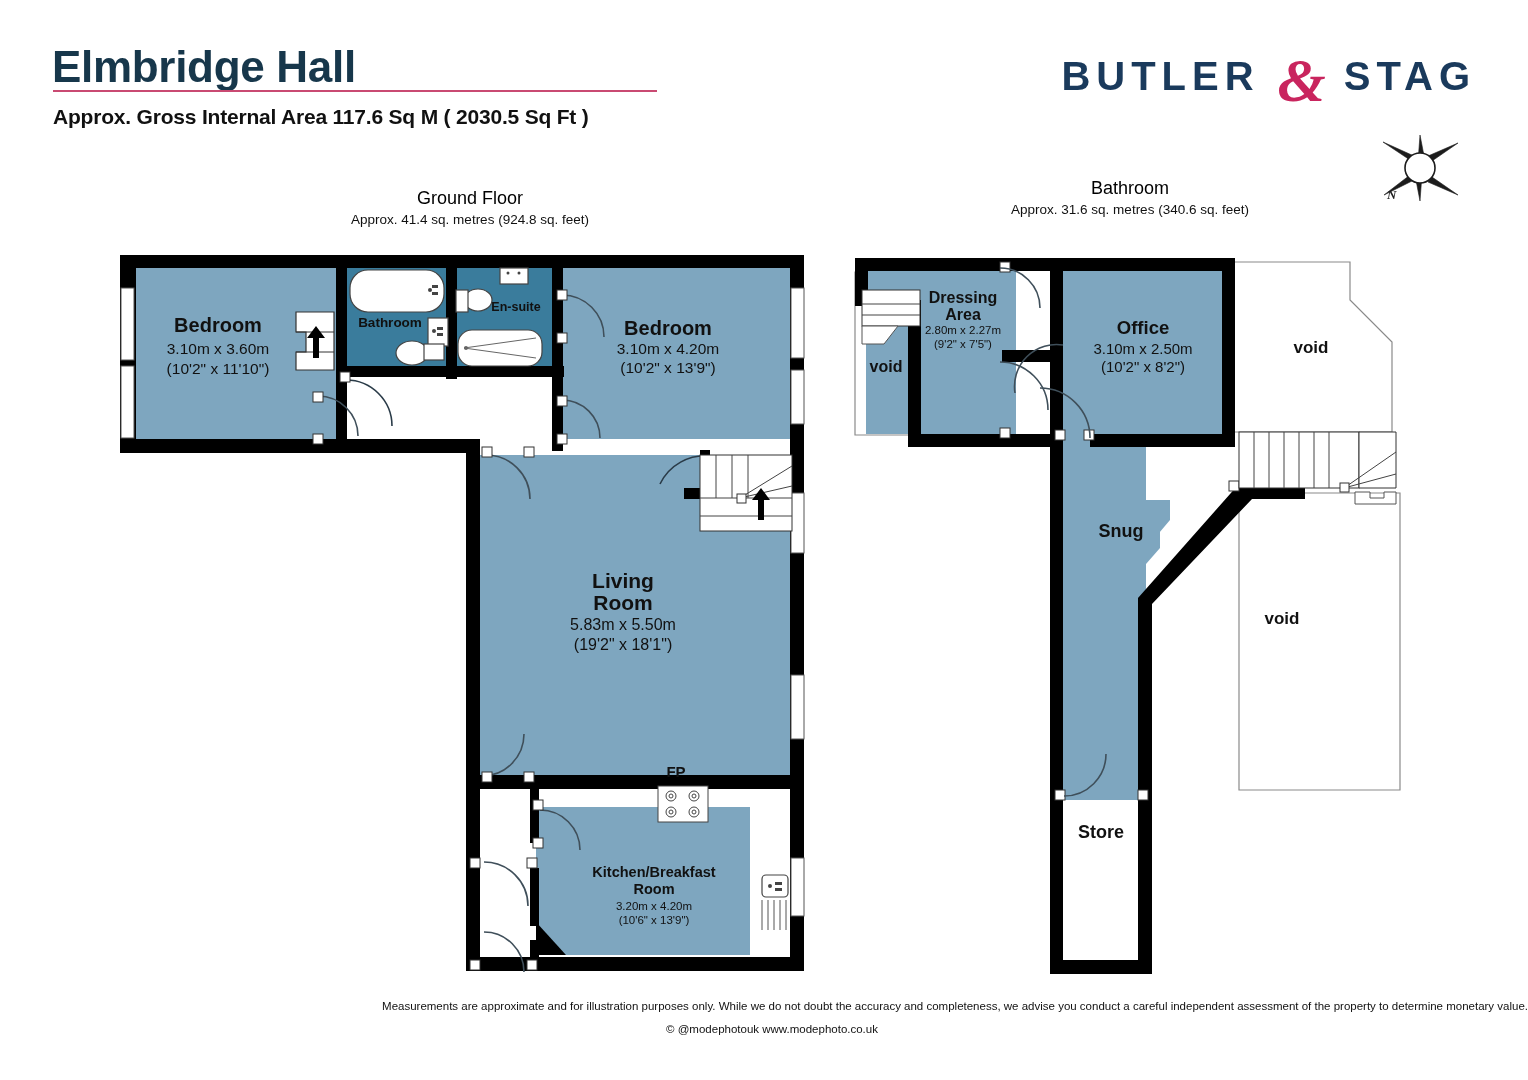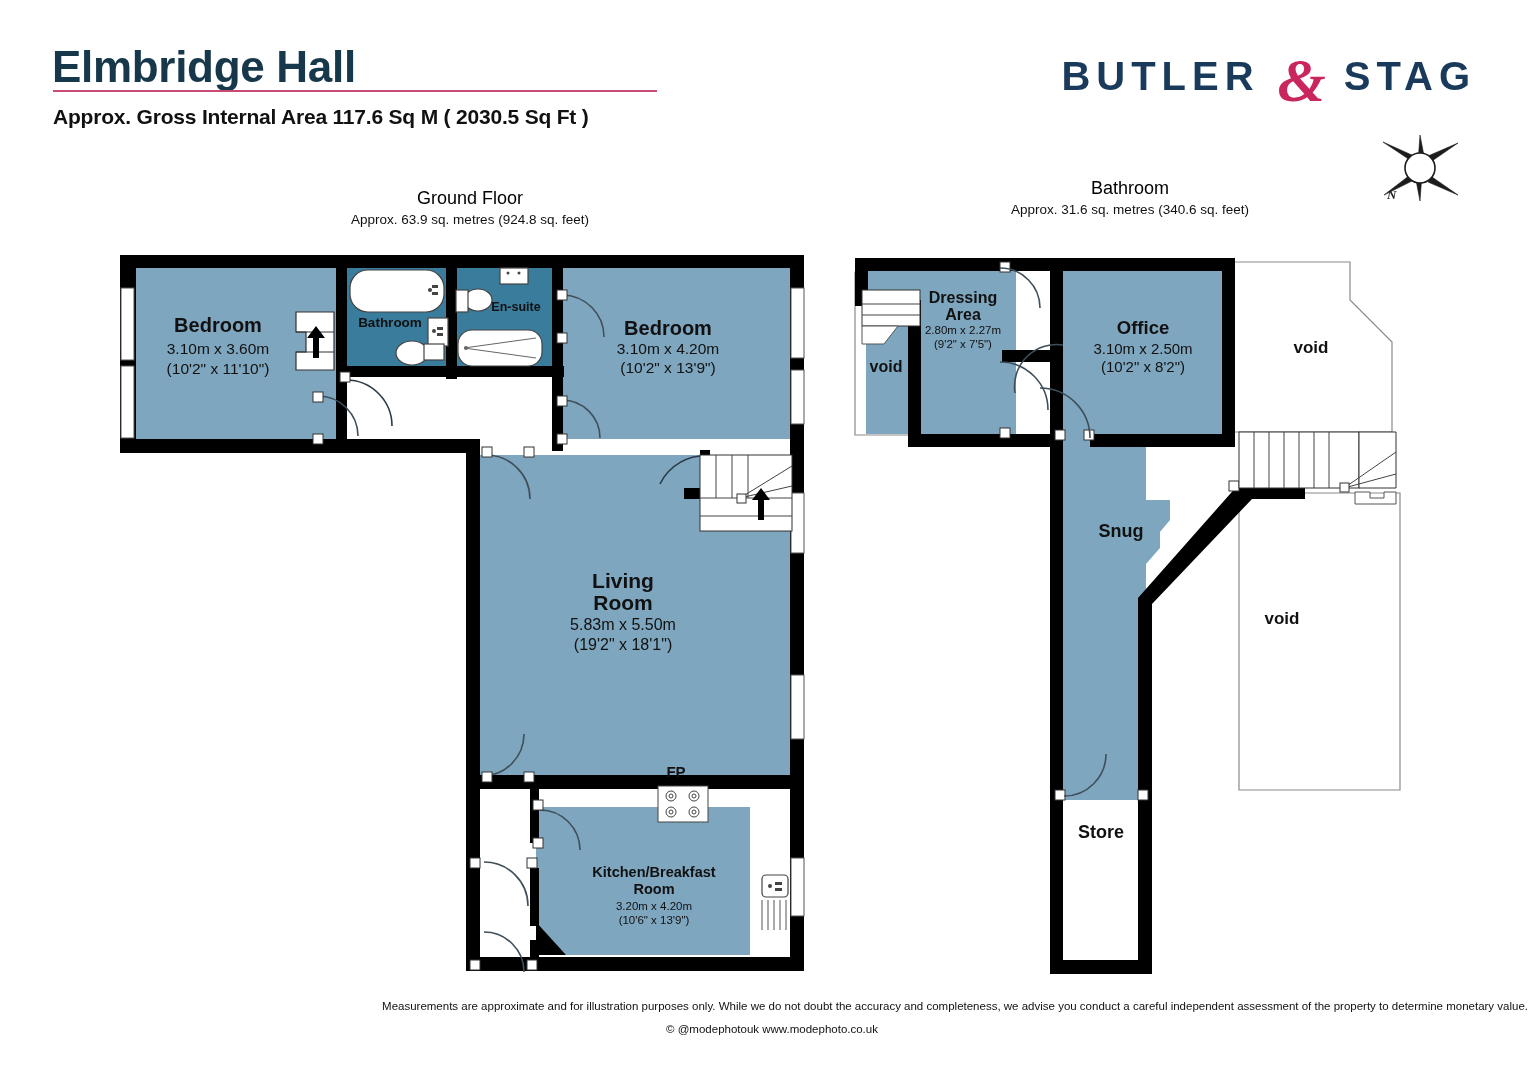--- a/index.html
+++ b/index.html
@@ -93,21 +93,21 @@
       <path d="M88 10 L62 28 L58 23 Z"></path>
       <path d="M88 62 L62 44 L58 49 Z"></path>
       <path d="M13 9 L40 27 L44 23 Z"></path>
     </g>
     <circle cx="50" cy="35" r="15" fill="#ffffff" stroke="#1c1c1c" stroke-width="1.6"></circle>
     <text x="17" y="66" font-family="Liberation Serif, serif" font-size="13" font-style="italic" font-weight="700" fill="#1c1c1c">N</text>
   </svg>
 
   <div class="floor-cap" id="gf-cap">
     <div class="fname">Ground Floor</div>
-    <div class="farea">Approx. 63.9 sq. metres (924.8 sq. feet)</div>
+    <div class="farea">Approx. 41.4 sq. metres (924.8 sq. feet)</div>
   </div>
   <div class="floor-cap" id="mz-cap">
     <div class="fname">Bathroom</div>
     <div class="farea">Approx. 31.6 sq. metres (340.6 sq. feet)</div>
   </div>
 
   <svg id="plan" viewBox="0 0 1528 1080">
 
     <g>
 

